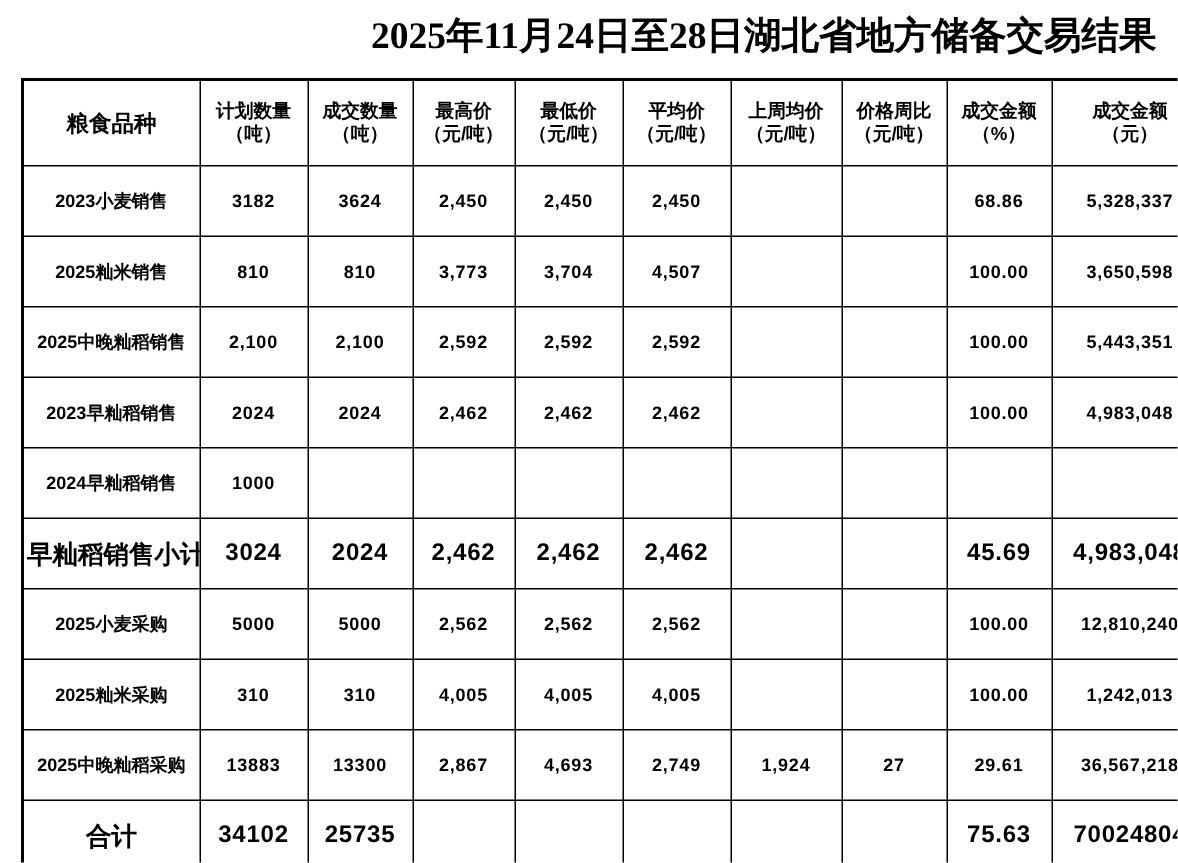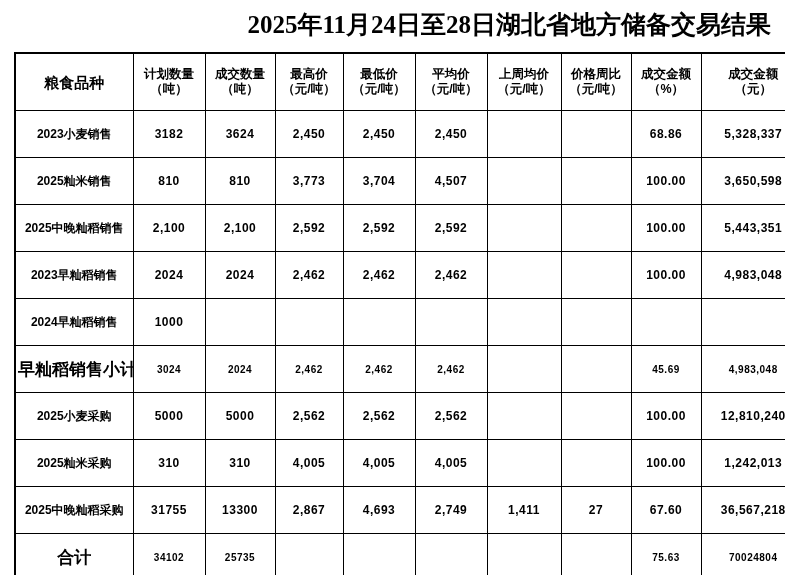--- a/index.html
+++ b/index.html
@@ -56,21 +56,21 @@
   }
   table.grain-table tbody td {
     height: 46px;
     font-weight: bold;
   }
   .hdr-line { display: block; }
   .col-name { font-size: 15px; }
   .row-name { font-size: 12.5px; font-weight: bold; }
   tr.subtotal-row td, tr.total-row td {
     font-weight: bold;
-    font-size: 10px;
+    font-size: 16px;
   }
   tr.subtotal-row td.name-cell, tr.total-row td.name-cell {
     font-size: 17px;
     font-family: Liberation Serif, serif;
   }
   .num { font-family: "Liberation Sans", sans-serif; letter-spacing: 0.5px; }
 </style>
 </head>
 <body>
 
@@ -236,28 +236,28 @@
         <td class="num">4,005</td>
         <td class="num">4,005</td>
         <td class="num"></td>
         <td class="num"></td>
         <td class="num">100.00</td>
         <td class="num">1,242,013</td>
       </tr>
 
       <tr>
         <td class="name-cell row-name">2025中晚籼稻采购</td>
-        <td class="num">31755</td>
+        <td class="num">13883</td>
         <td class="num">13300</td>
         <td class="num">2,867</td>
         <td class="num">4,693</td>
         <td class="num">2,749</td>
-        <td class="num">1,411</td>
+        <td class="num">1,924</td>
         <td class="num">27</td>
-        <td class="num">67.60</td>
+        <td class="num">29.61</td>
         <td class="num">36,567,218</td>
       </tr>
 
       <tr class="total-row">
         <td class="name-cell row-name">合计</td>
         <td class="num">34102</td>
         <td class="num">25735</td>
         <td class="num"></td>
         <td class="num"></td>
         <td class="num"></td>

